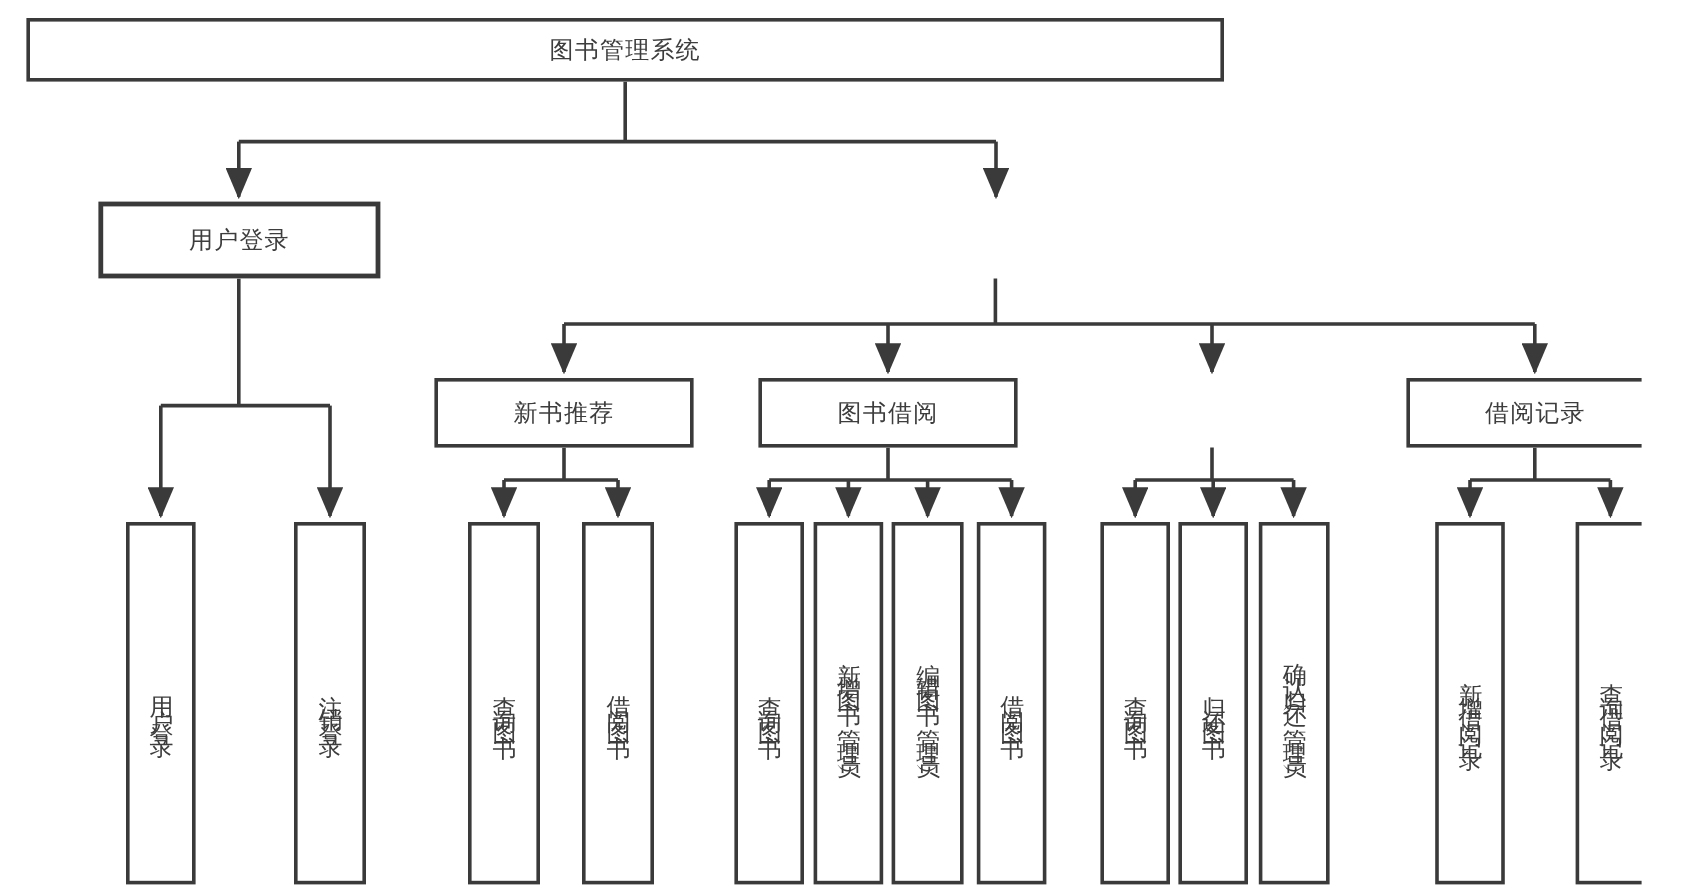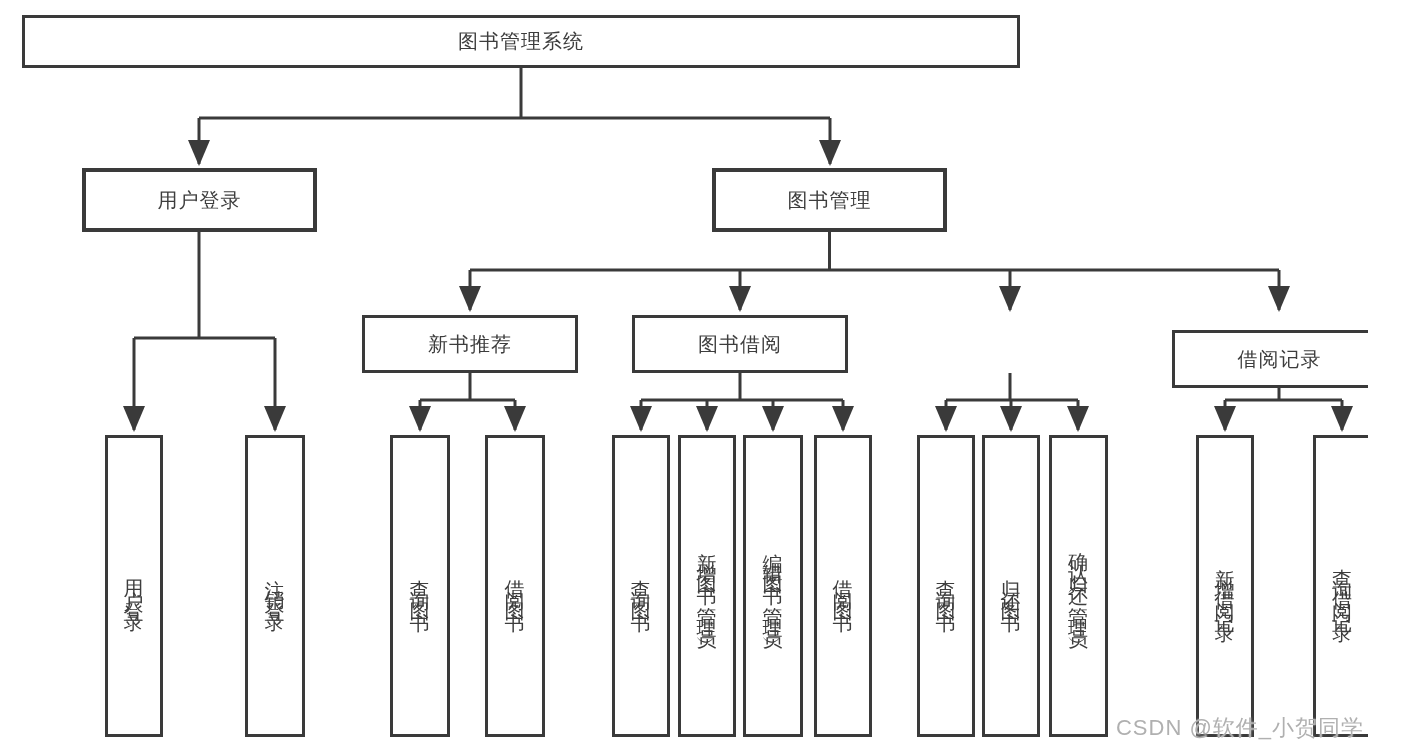--- a/index.html
+++ b/index.html
@@ -112,31 +112,28 @@
     </g>
   </svg>
 
   <div class="node" style="left:22px; top:15px; width:998px; height:53px;">
     <span>图书管理系统</span>
   </div>
 
   <div class="node level2" style="left:82px; top:168px; width:235px; height:64px;">
     <span>用户登录</span>
   </div>
-  <div class="node level2" style="left:712px; top:168px; width:235px; height:64px;">
-    <span>图书管理</span>
-  </div>
 
   <div class="node" style="left:632px; top:315px; width:216px; height:58px;">
     <span>图书借阅</span>
   </div>
   <div class="node" style="left:362px; top:315px; width:216px; height:58px;">
     <span>新书推荐</span>
   </div>
-  <div class="node" style="left:1172px; top:330px; width:215px; height:58px;">
+  <div class="node" style="left:1172px; top:315px; width:215px; height:58px;">
     <span>借阅记录</span>
   </div>
 
   <div class="leaf" style="left:105px; top:435px; width:58px; height:302px;">
     <span class="vtext">用户登录</span>
   </div>
   <div class="leaf" style="left:245px; top:435px; width:60px; height:302px;">
     <span class="vtext">注销登录</span>
   </div>
 
@@ -170,15 +167,14 @@
     <span class="vtext">确认归还（管理员）</span>
   </div>
 
   <div class="leaf" style="left:1196px; top:435px; width:58px; height:302px;">
     <span class="vtext">新增借阅记录</span>
   </div>
   <div class="leaf" style="left:1313px; top:435px; width:59px; height:302px;">
     <span class="vtext">查询借阅记录</span>
   </div>
 
-  <div id="watermark">CSDN @软件_小贺同学</div>
 
 </div>
 
 </body></html>

